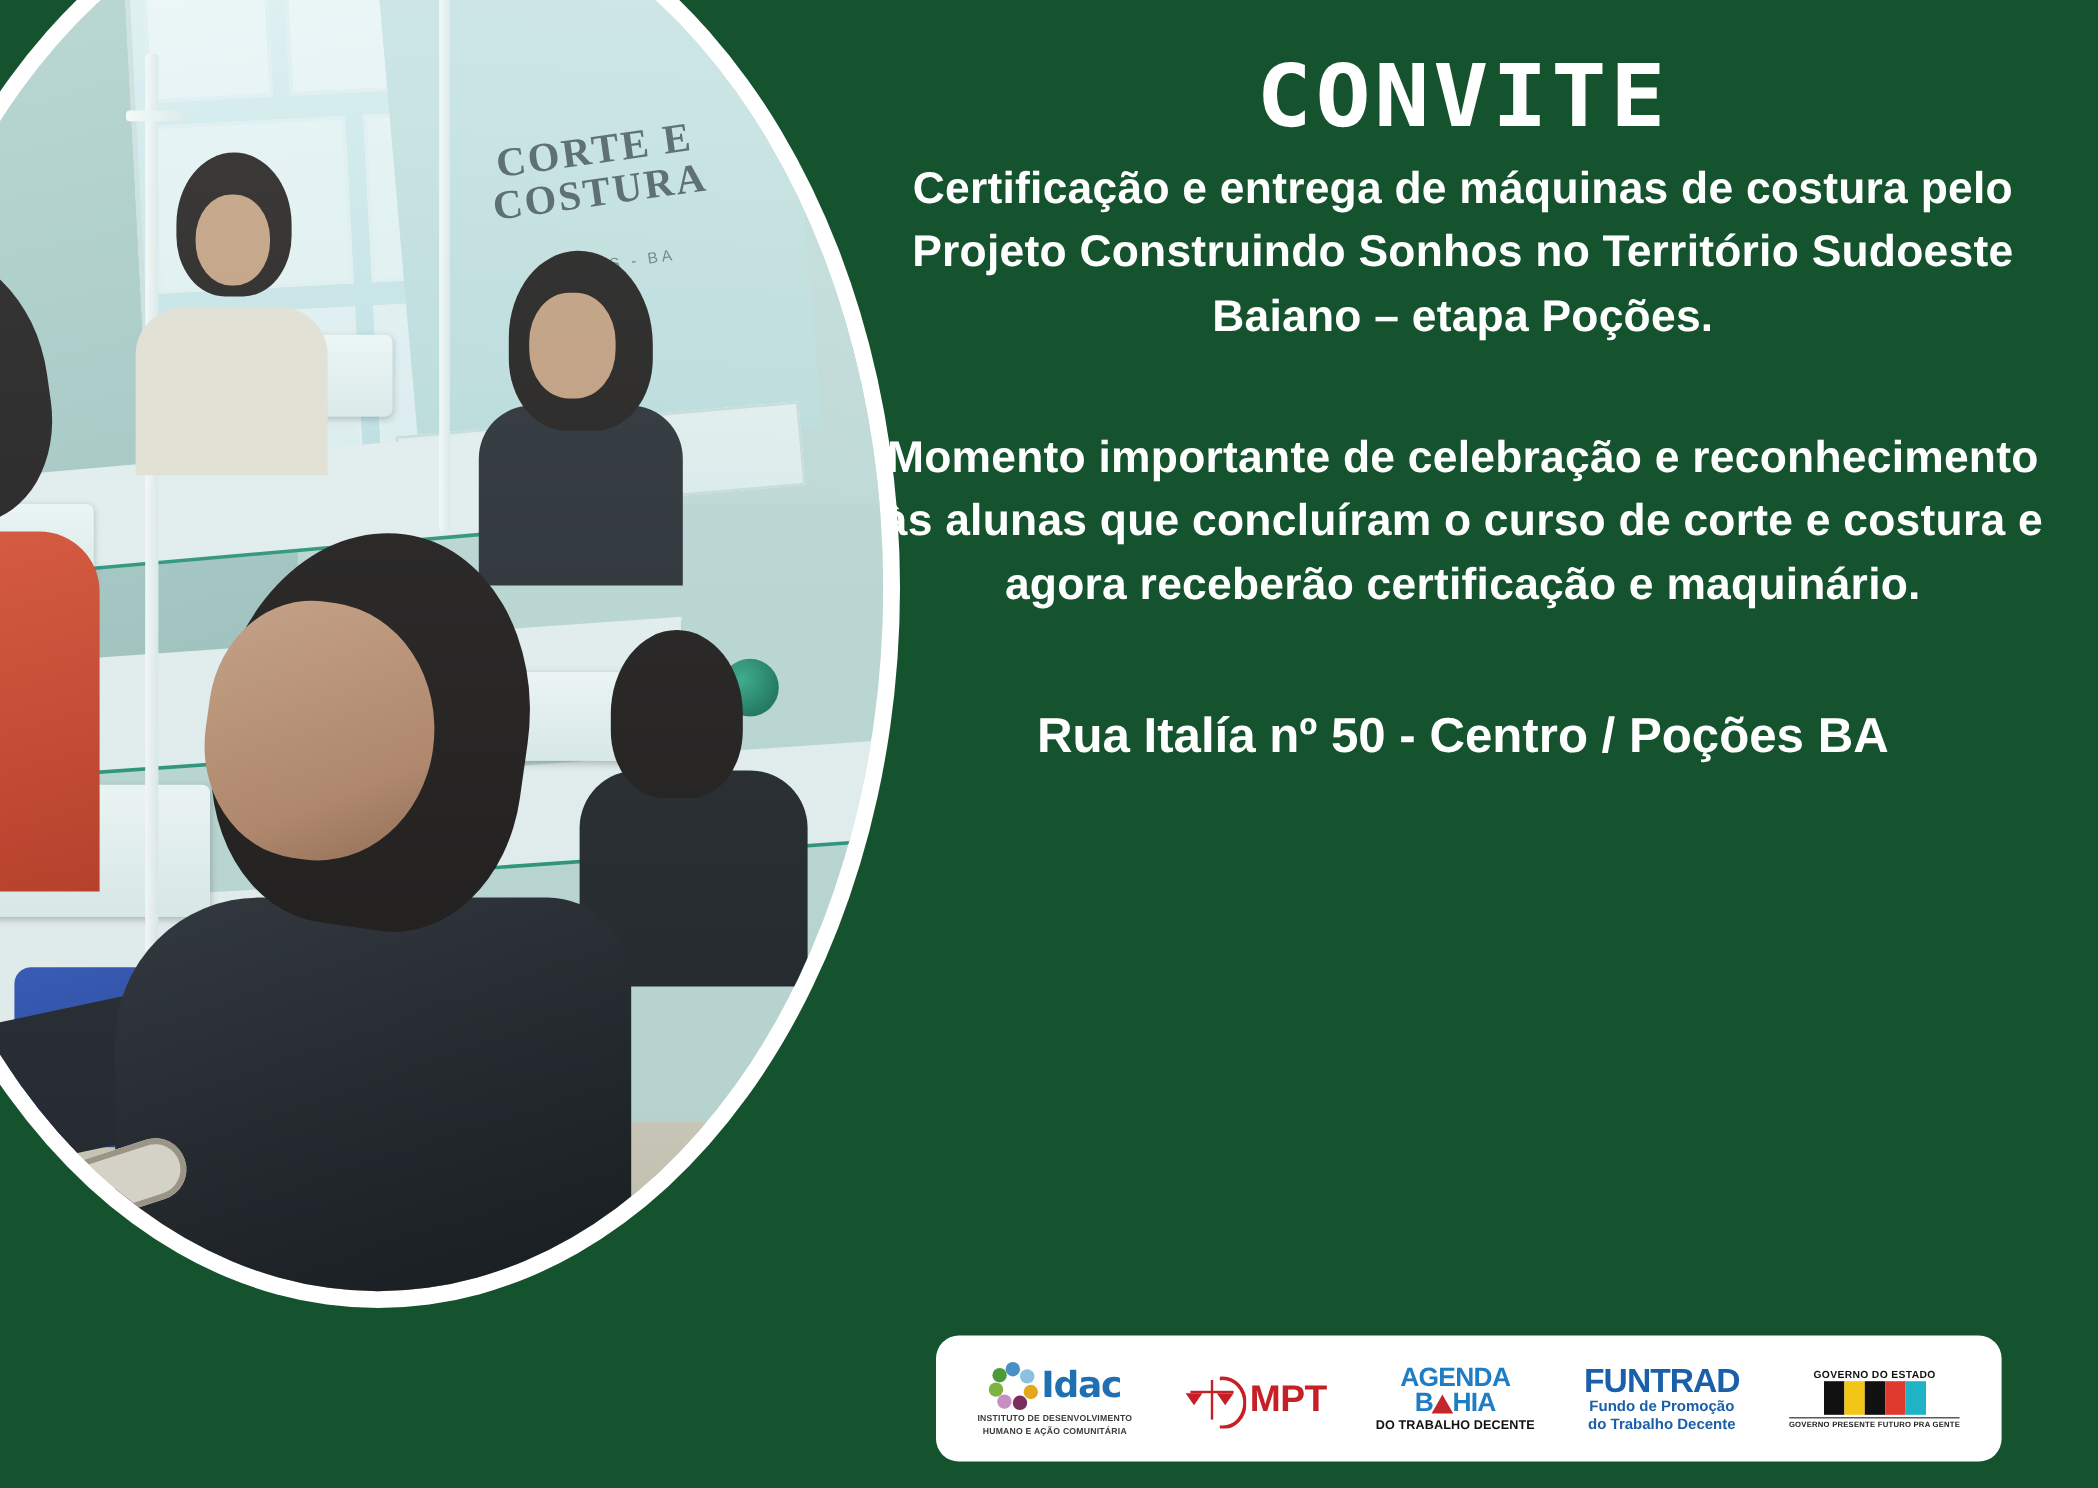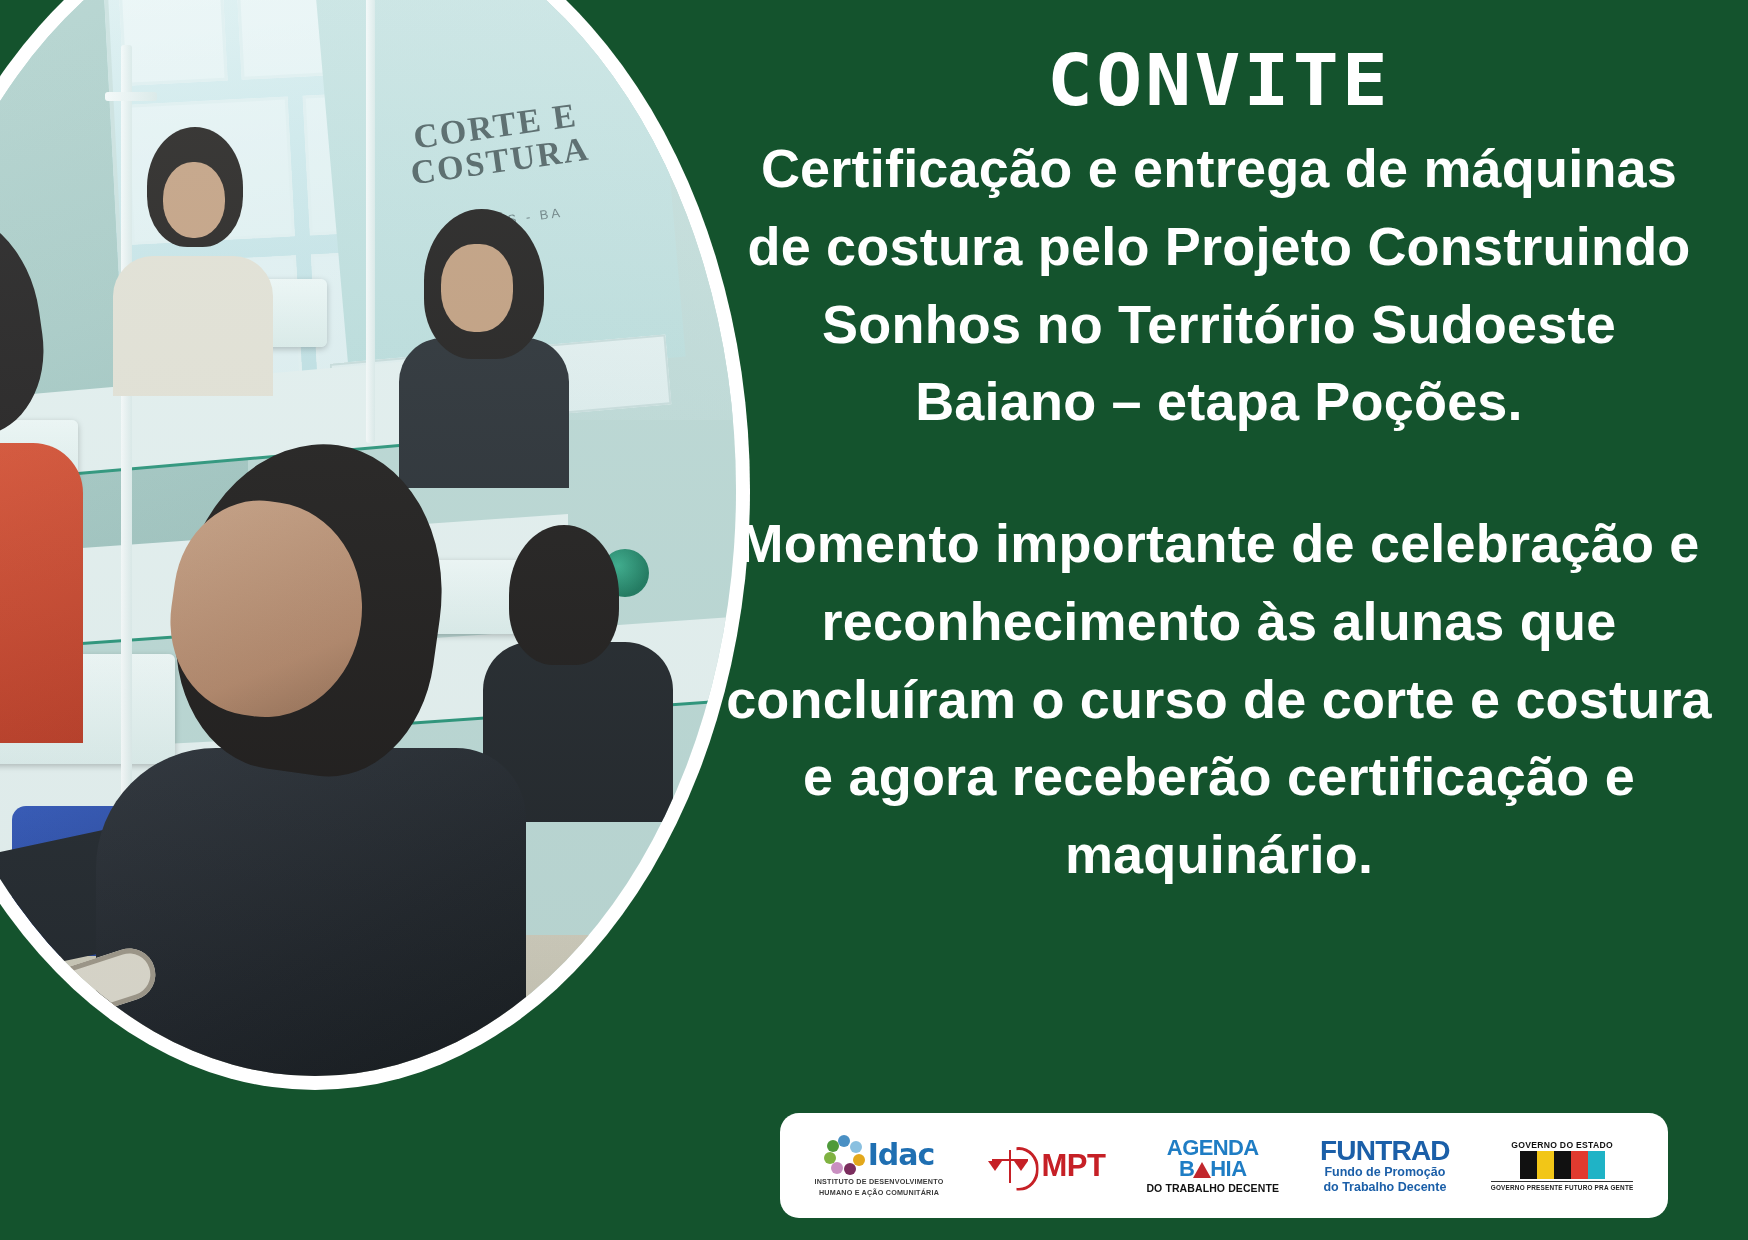--- a/index.html
+++ b/index.html
@@ -130,21 +130,21 @@
   #title{
     margin:44px 0 0 0;
     font-family:"DejaVu Sans Mono", monospace;
     font-weight:700;font-size:72px;letter-spacing:3px;
     line-height:1;
     text-transform:uppercase;
     transform:scaleX(1.06);
   }
   .para{
     margin:10px 34px 0 34px;
-    font-size:54px;line-height:1.44;font-weight:700;
+    font-size:37px;line-height:1.44;font-weight:700;
     letter-spacing:.2px;
   }
   #para-1{margin-top:14px;}
   #para-2{margin-top:64px;}
   #details{
     margin:70px 26px 0 26px;
     font-size:41px;line-height:1.42;font-weight:700;
   }
 
   
@@ -282,20 +282,21 @@
 
       <div class="ph" id="photo-veil"></div>
     </div>
   </div>
 
   <div id="content">
     <h1 id="title">CONVITE</h1>
     <p class="para" id="para-1">Certificação e entrega de máquinas de costura pelo Projeto Construindo Sonhos no Território Sudoeste Baiano – etapa Poções.</p>
     <p class="para" id="para-2">Momento importante de celebração e reconhecimento às alunas que concluíram o curso de corte e costura e agora receberão certificação e maquinário.</p>
     <div id="details">
+      <div>Rua Italía nº 50 - Centro / Poções BA</div>
     </div>
   </div>
 
   <div id="logo-bar">
 
     <div class="logo" id="logo-idac">
       <div class="idac-row">
         <span class="idac-ring">
           <i style="left:14px;top:0;background:#4A90C4"></i>
           <i style="left:26px;top:6px;background:#8AC0E0"></i>

